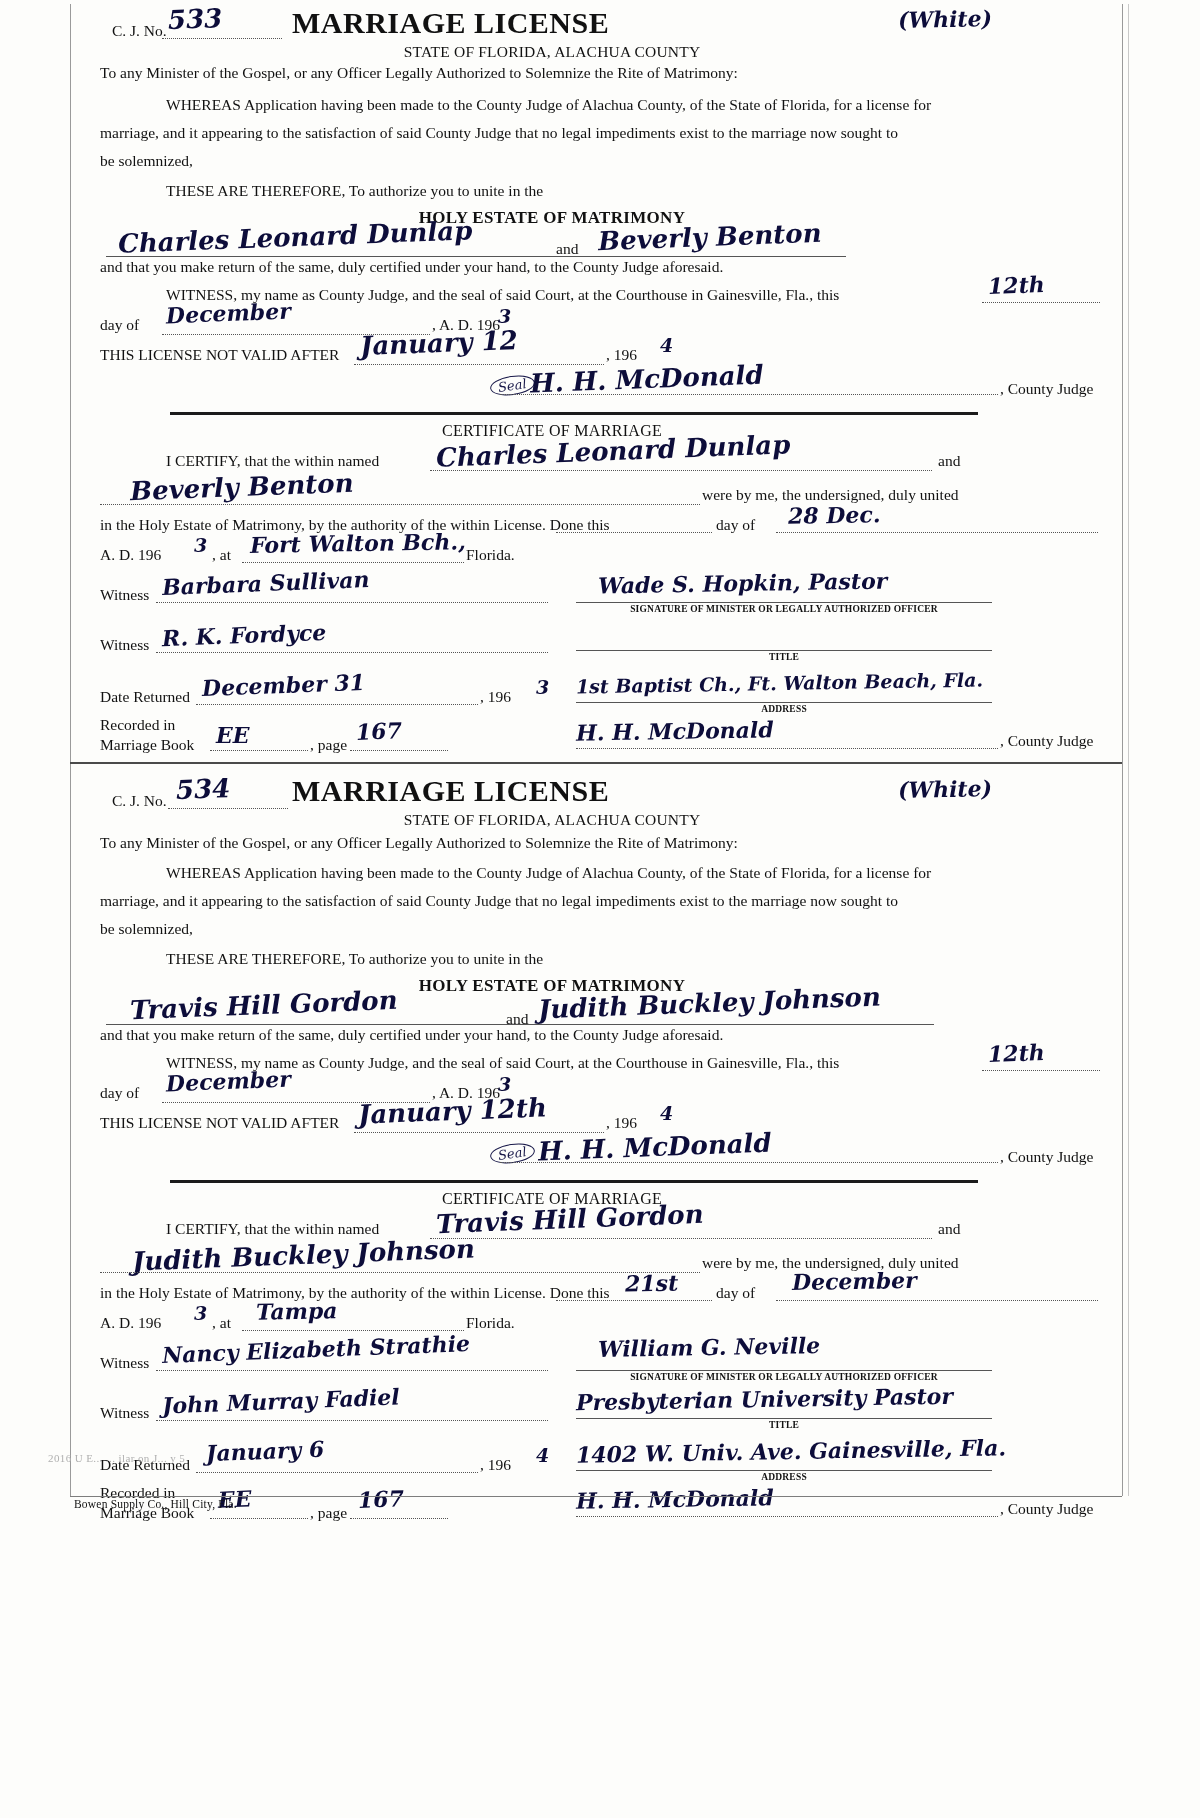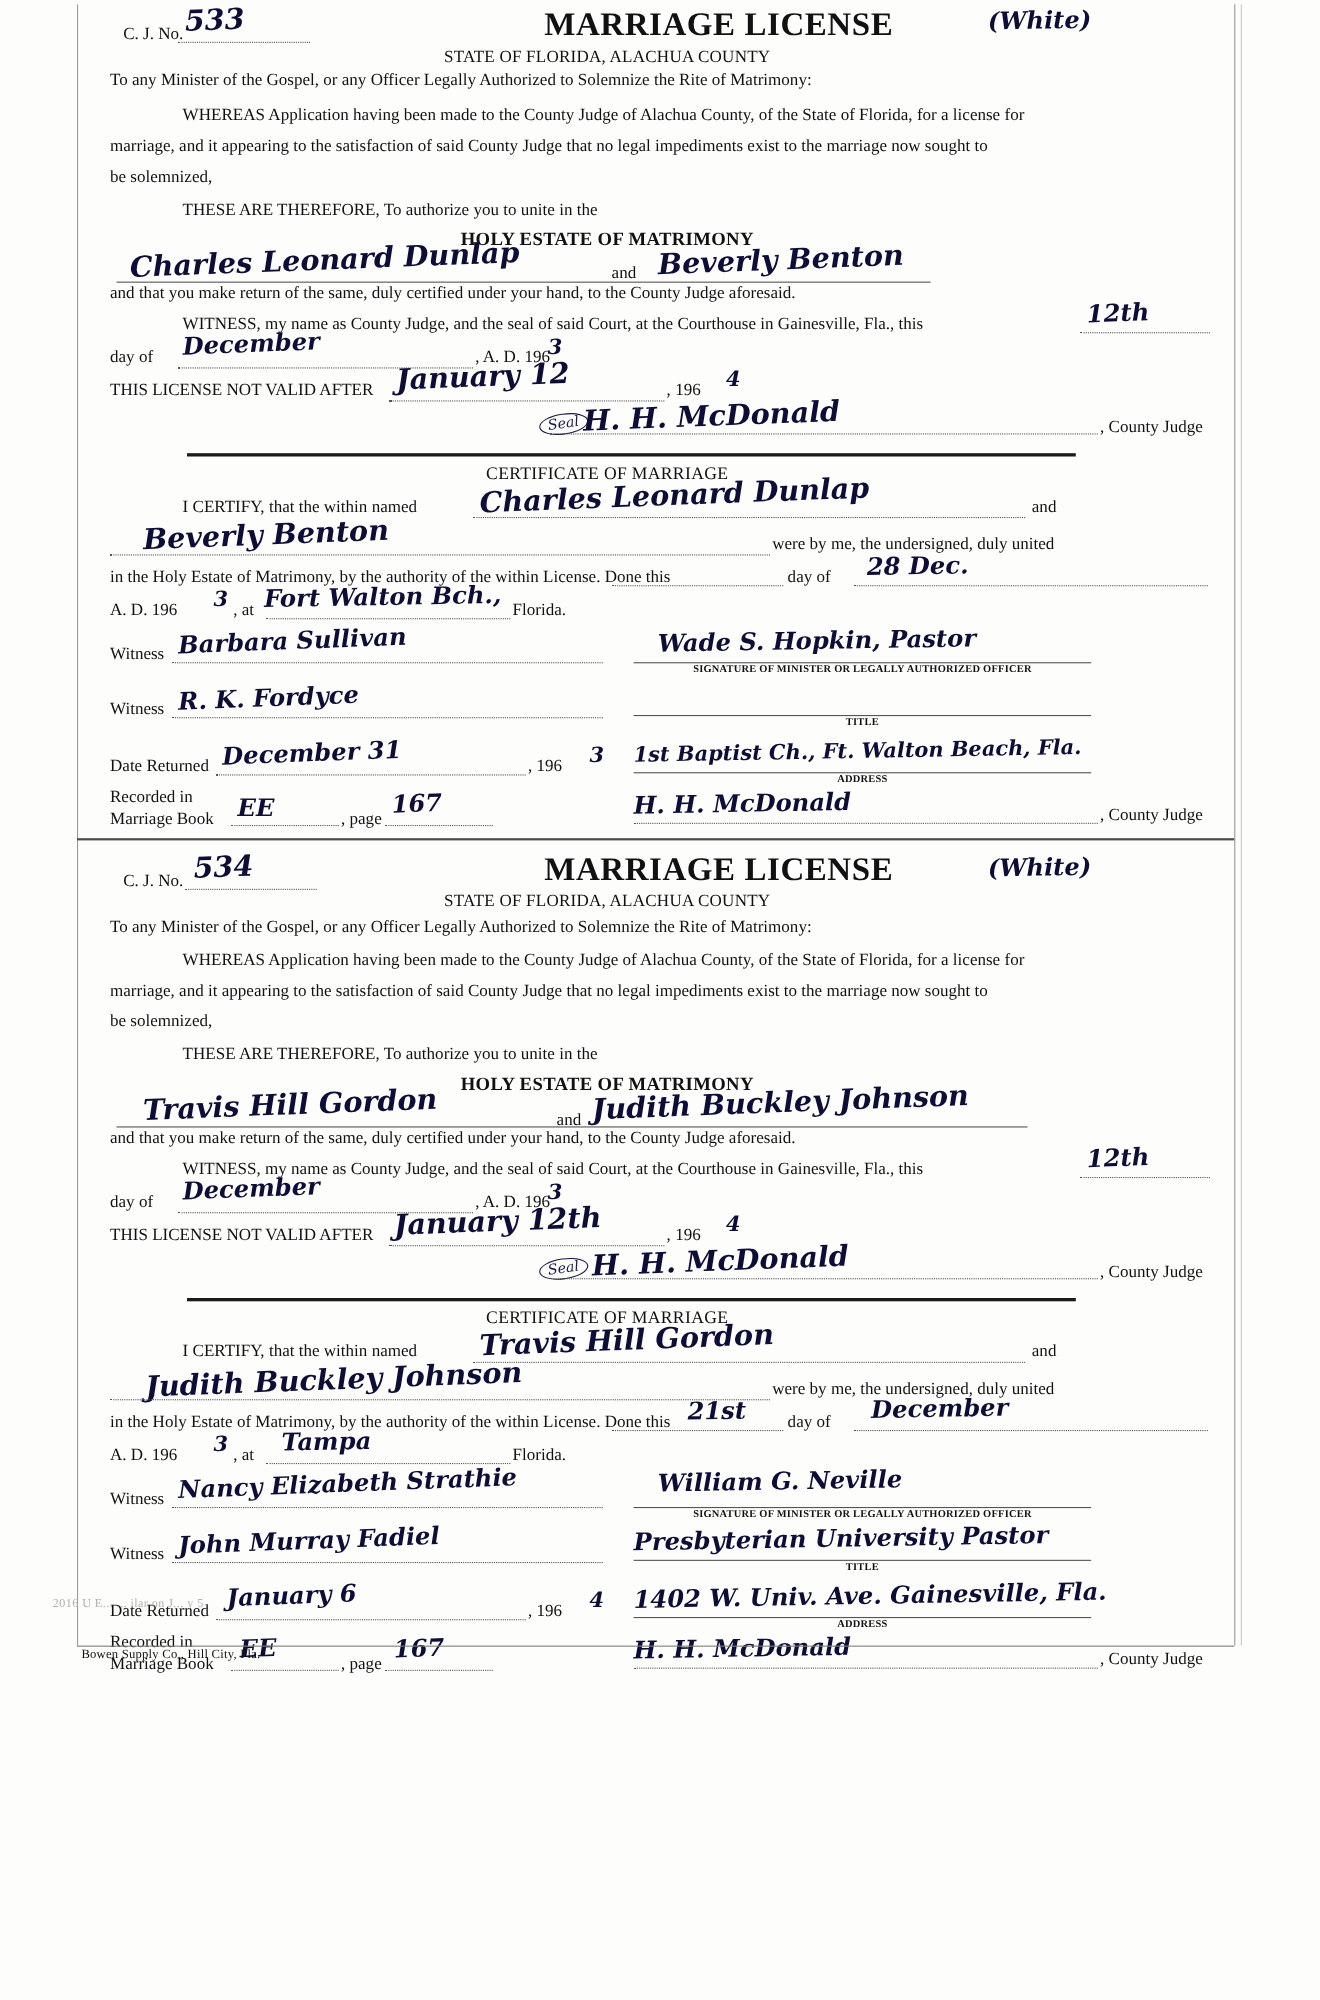--- a/index.html
+++ b/index.html
@@ -33,21 +33,21 @@
   }
   .thickline {
     position: absolute;
     height: 3px;
     background: #1b1b1b;
   }
 
   .lic { position: absolute; left: 70px; width: 1052px; }
 
   .title {
-    text-align: right;
+    text-align: left;
     font-size: 30px;
     letter-spacing: 0.5px;
     font-weight: 700;
     font-family: "Liberation Serif", serif;
   }
   .subtitle {
     text-align: center;
     font-size: 15.5px;
     letter-spacing: 0.2px;
     margin-top: 3px;
@@ -225,21 +225,21 @@
     <div class="abs" style="left:718px;top:502px;">
       <span class="hw s2 flat">28 Dec.</span>
     </div>
     <div class="abs dotted" style="left:706px;top:532px;width:322px;"></div>
 
     <div class="abs body-line" style="left:30px;top:546px;">A. D. 196</div>
     <div class="abs" style="left:124px;top:534px;">
       <span class="hw s3 flat0">3</span>
     </div>
     <div class="abs body-line" style="left:142px;top:546px;">, at</div>
-    <div class="abs" style="left:170px;top:530px;">
+    <div class="abs" style="left:180px;top:530px;">
       <span class="hw s2 flat">Fort Walton Bch.,</span>
     </div>
     <div class="abs dotted" style="left:172px;top:562px;width:222px;"></div>
     <div class="abs body-line" style="left:396px;top:546px;">Florida.</div>
 
     <div class="abs body-line" style="left:30px;top:586px;">Witness</div>
     <div class="abs" style="left:92px;top:570px;">
       <span class="hw s2">Barbara Sullivan</span>
     </div>
     <div class="abs dotted" style="left:86px;top:602px;width:392px;"></div>

